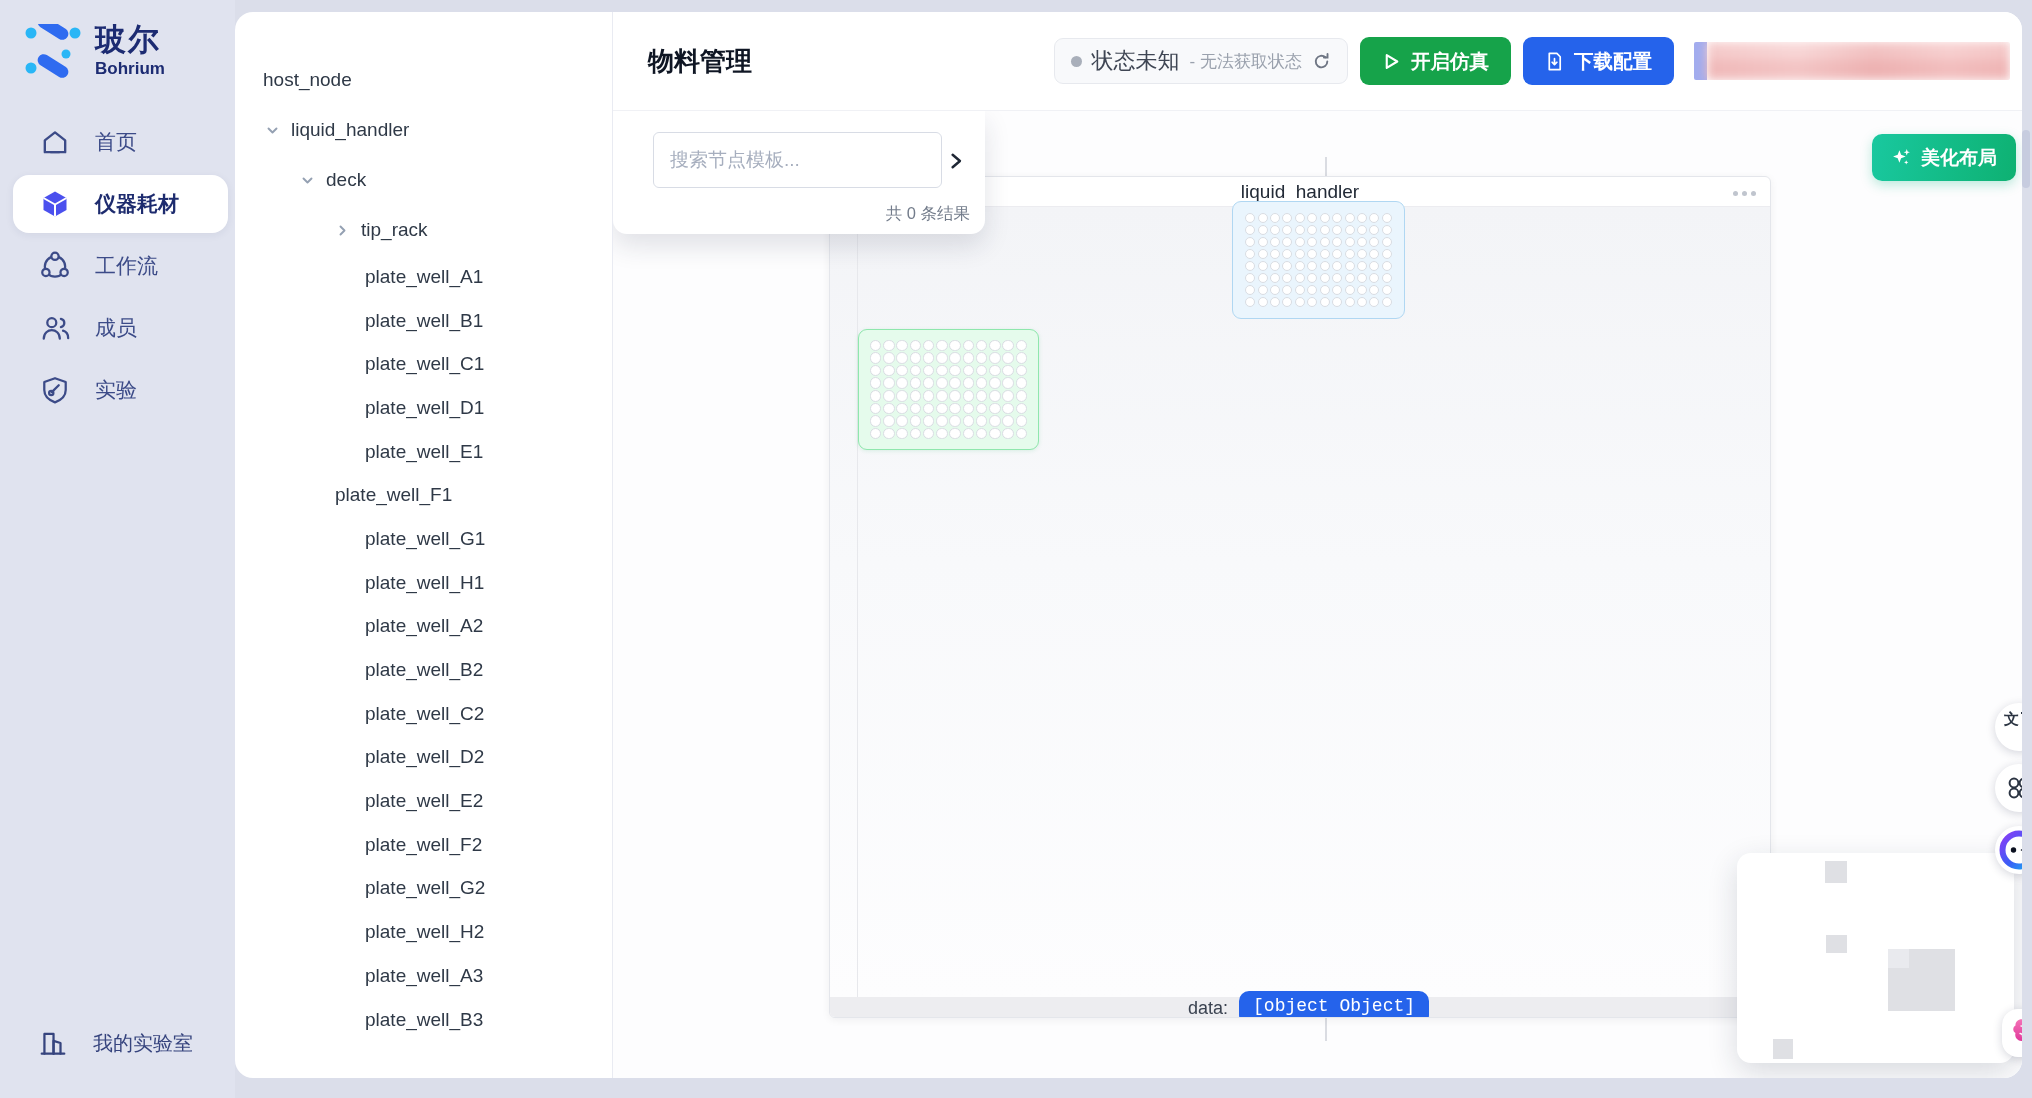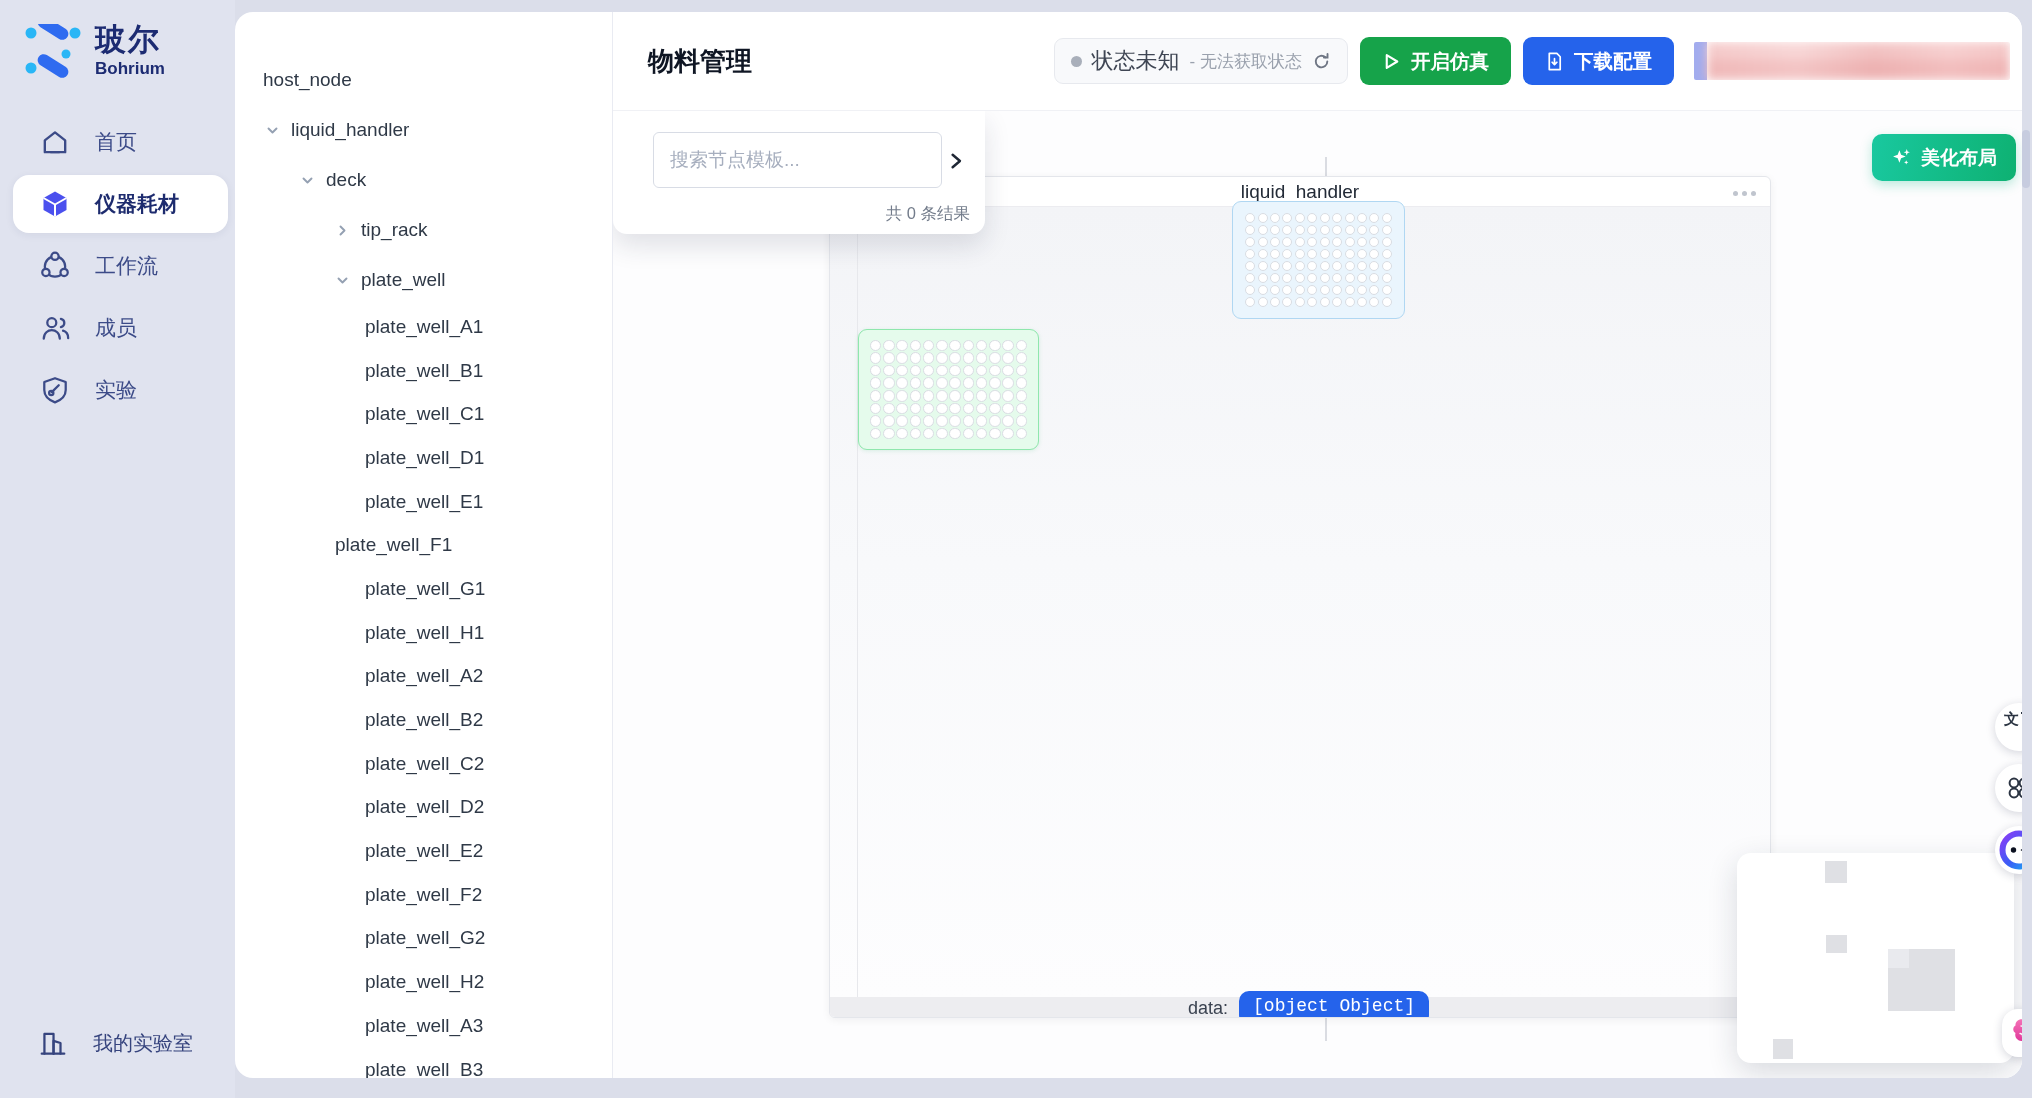--- a/index.html
+++ b/index.html
@@ -208,28 +208,20 @@
           </span>
           <span>deck</span>
         </div>
         <div class="tree-row tall" style="padding-left: 100px;">
           <span class="tree-chev">
             <svg width="15" height="15" viewBox="0 0 15 15">
               <path d="M5.5 3.5 L9.5 7.5 L5.5 11.5" fill="none" stroke="#94a0b2" stroke-width="1.9" stroke-linecap="round" stroke-linejoin="round"></path>
             </svg>
           </span>
           <span>tip_rack</span>
-        </div>
-        <div class="tree-row tall" style="padding-left: 100px;">
-          <span class="tree-chev">
-            <svg width="15" height="15" viewBox="0 0 15 15">
-              <path d="M3.5 5.5 L7.5 9.5 L11.5 5.5" fill="none" stroke="#94a0b2" stroke-width="1.9" stroke-linecap="round" stroke-linejoin="round"></path>
-            </svg>
-          </span>
-          <span>plate_well</span>
         </div>
         <div class="tree-row" style="padding-left: 130px;">
           <span>plate_well_A1</span>
         </div>
         <div class="tree-row" style="padding-left: 130px;">
           <span>plate_well_B1</span>
         </div>
         <div class="tree-row" style="padding-left: 130px;">
           <span>plate_well_C1</span>
         </div>

